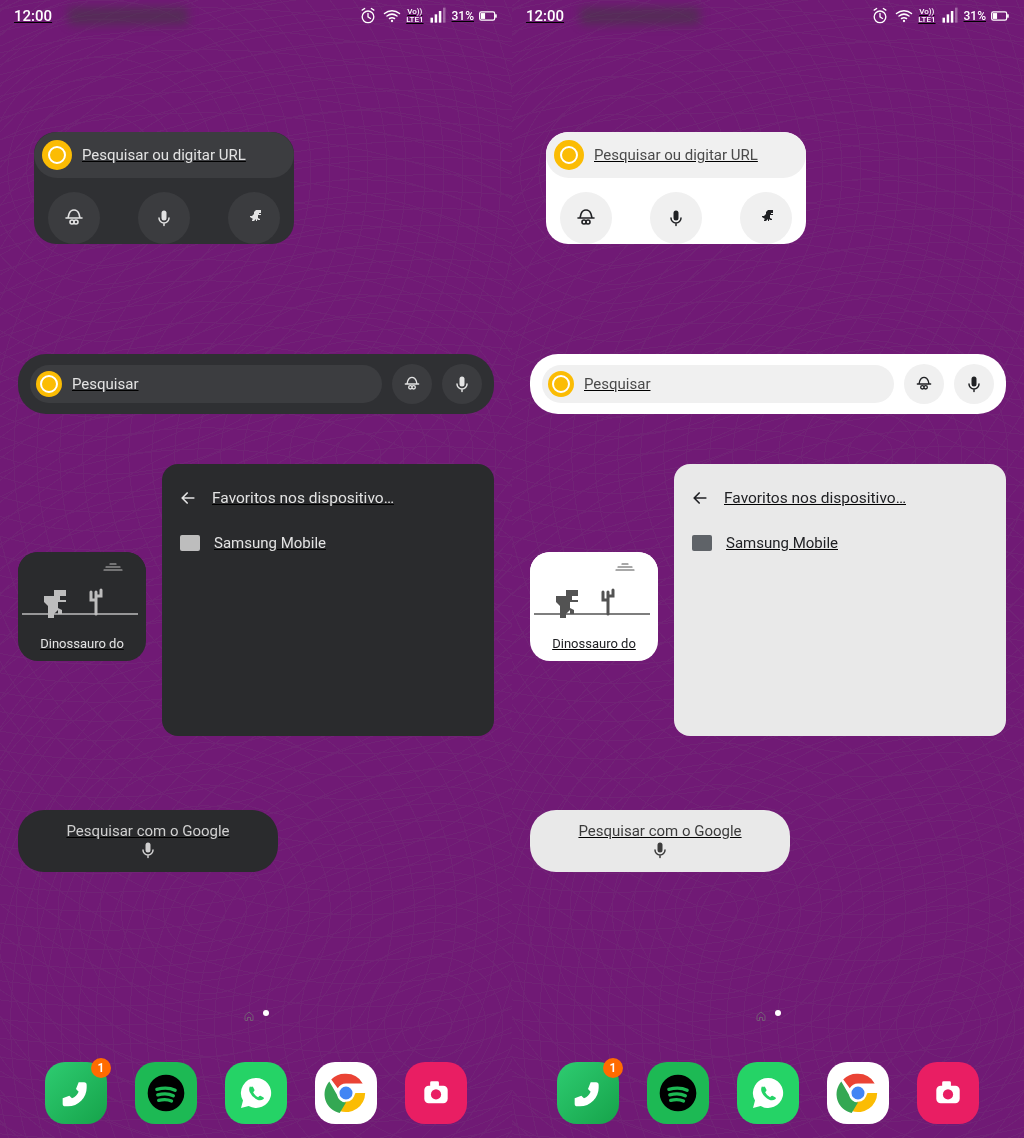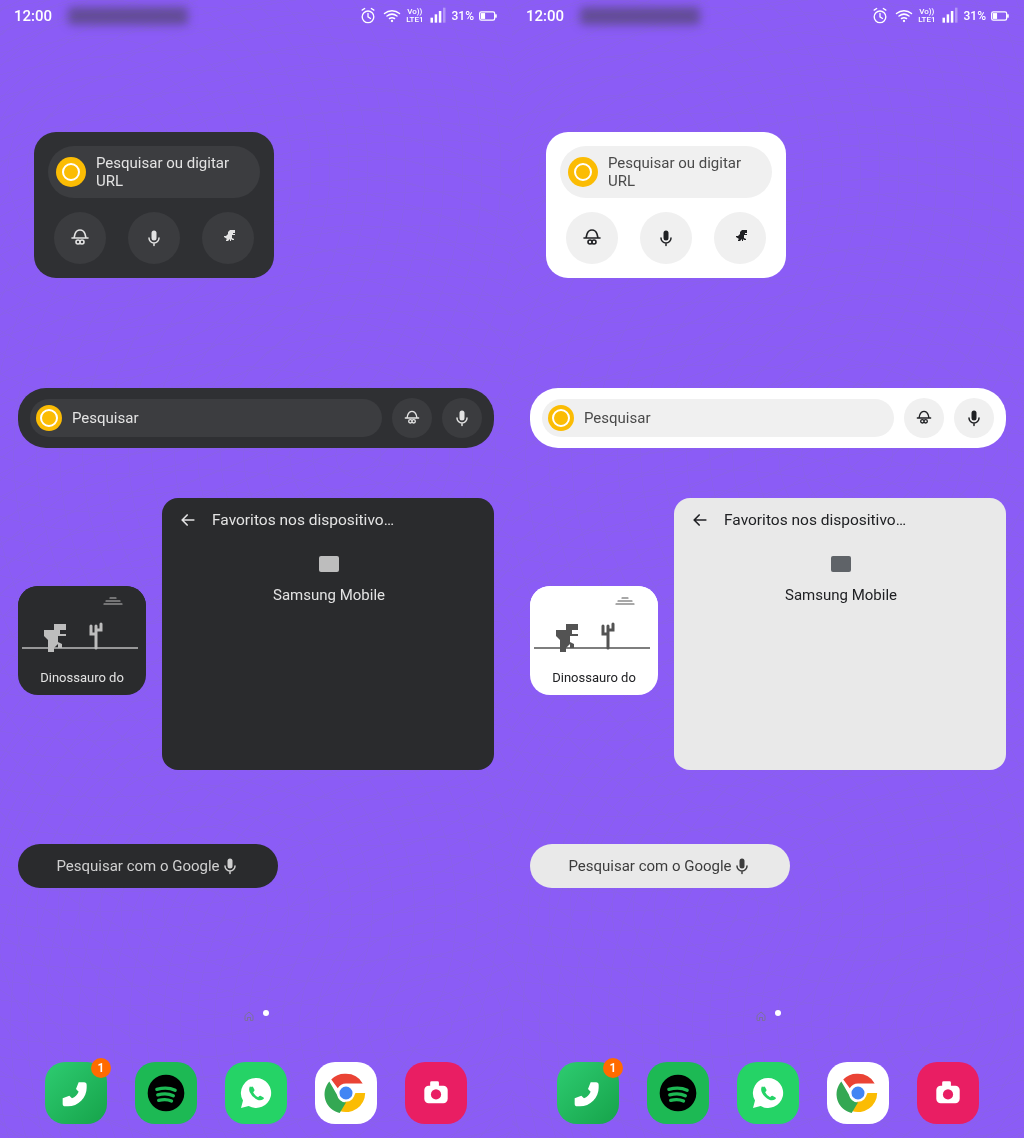--- a/index.html
+++ b/index.html
@@ -7,22 +7,23 @@
     width: 1024px;
     height: 1138px;
     display: flex;
     font-family: -apple-system, "Segoe UI", Roboto, sans-serif;
     overflow: hidden;
   }
   .screen {
     width: 512px;
     height: 1138px;
     position: relative;
-    background: #8b5cf6;
+    background: #701a75;
     overflow: hidden;
+    text-decoration: underline;
   }
   
   .topo-bg {
     position: absolute;
     inset: 0;
     opacity: 0.08;
     background:
       repeating-radial-gradient(circle at 20% 15%, transparent 0, transparent 18px, #888 18px, #888 19px),
       repeating-radial-gradient(circle at 70% 40%, transparent 0, transparent 22px, #888 22px, #888 23px),
       repeating-radial-gradient(circle at 40% 80%, transparent 0, transparent 20px, #888 20px, #888 21px),
@@ -53,23 +54,22 @@
   .status-right { display: flex; align-items: center; gap: 4px; font-size: 12px; }
   .status-right svg { display: block; }
   .content {
     position: relative;
     padding: 0 18px;
     z-index: 5;
   }
 
   
   .chrome-widget {
-    width: 240px;
+    width: 260px;
     border-radius: 22px;
-    padding: 14px;
     margin: 100px 0 0 16px;
   }
   .cw-dark { background: #2f3033; }
   .cw-light { background: #fff; }
   .search-pill {
     display: flex;
     align-items: center;
     gap: 10px;
     border-radius: 28px;
     padding: 8px 14px 8px 8px;
@@ -136,39 +136,40 @@
   .dino-scene {
     height:78px; position:relative;
     display:flex; align-items:flex-end; justify-content:center;
     padding-bottom:8px;
   }
   .dc-dark .dino-scene { background:#2a2b2d; }
   .dc-light .dino-scene { background:#fff; }
   .dino-label { font-size:13px; text-align:center; padding:6px 4px 10px; }
 
   .bookmarks {
-    flex:1; border-radius:16px; padding: 12px 16px;
+    flex:1; border-radius:16px; padding: 24px 16px;
     height: 272px;
   }
   .bm-dark { background:#2a2b2d; color:#e3e3e3; }
   .bm-light { background:#e9e9e9; color:#202124; }
   .bm-header { display:flex; align-items:center; gap:14px; font-size:15.5px; margin-bottom:22px; }
-  .bm-item { display:flex; align-items:center; gap:14px; font-size:15px; padding:4px 0 4px 2px;flex-direction:column;}
+  .bm-item { display:flex; align-items:center; gap:14px; font-size:15px; padding:4px 0 4px 2px;}
   .folder-ico { width:20px; height:16px; border-radius:2px; }
   .bm-dark .folder-ico { background:#bdbdbd; }
   .bm-light .folder-ico { background:#5f6368; }
 
   
   .google-pill {
     margin: 74px 0 0 0;
     width: 260px;
     border-radius: 26px;
-    display:flex; align-items:center; justify-content:center;
+    display:flex; align-items:center; justify-content:space-between;
     padding: 12px 18px;
     font-size:15px;
+    flex-direction:column;
   }
   .gp-dark { background:#2a2b2d; color:#d0d0d0; }
   .gp-light { background:#e9e9e9; color:#3c3c3c; }
 
   
   .page-dots {
     position:absolute; left:0; right:0; bottom: 116px;
     display:flex; justify-content:center; gap:8px;
   }
   .dot-home { color:#777; }

